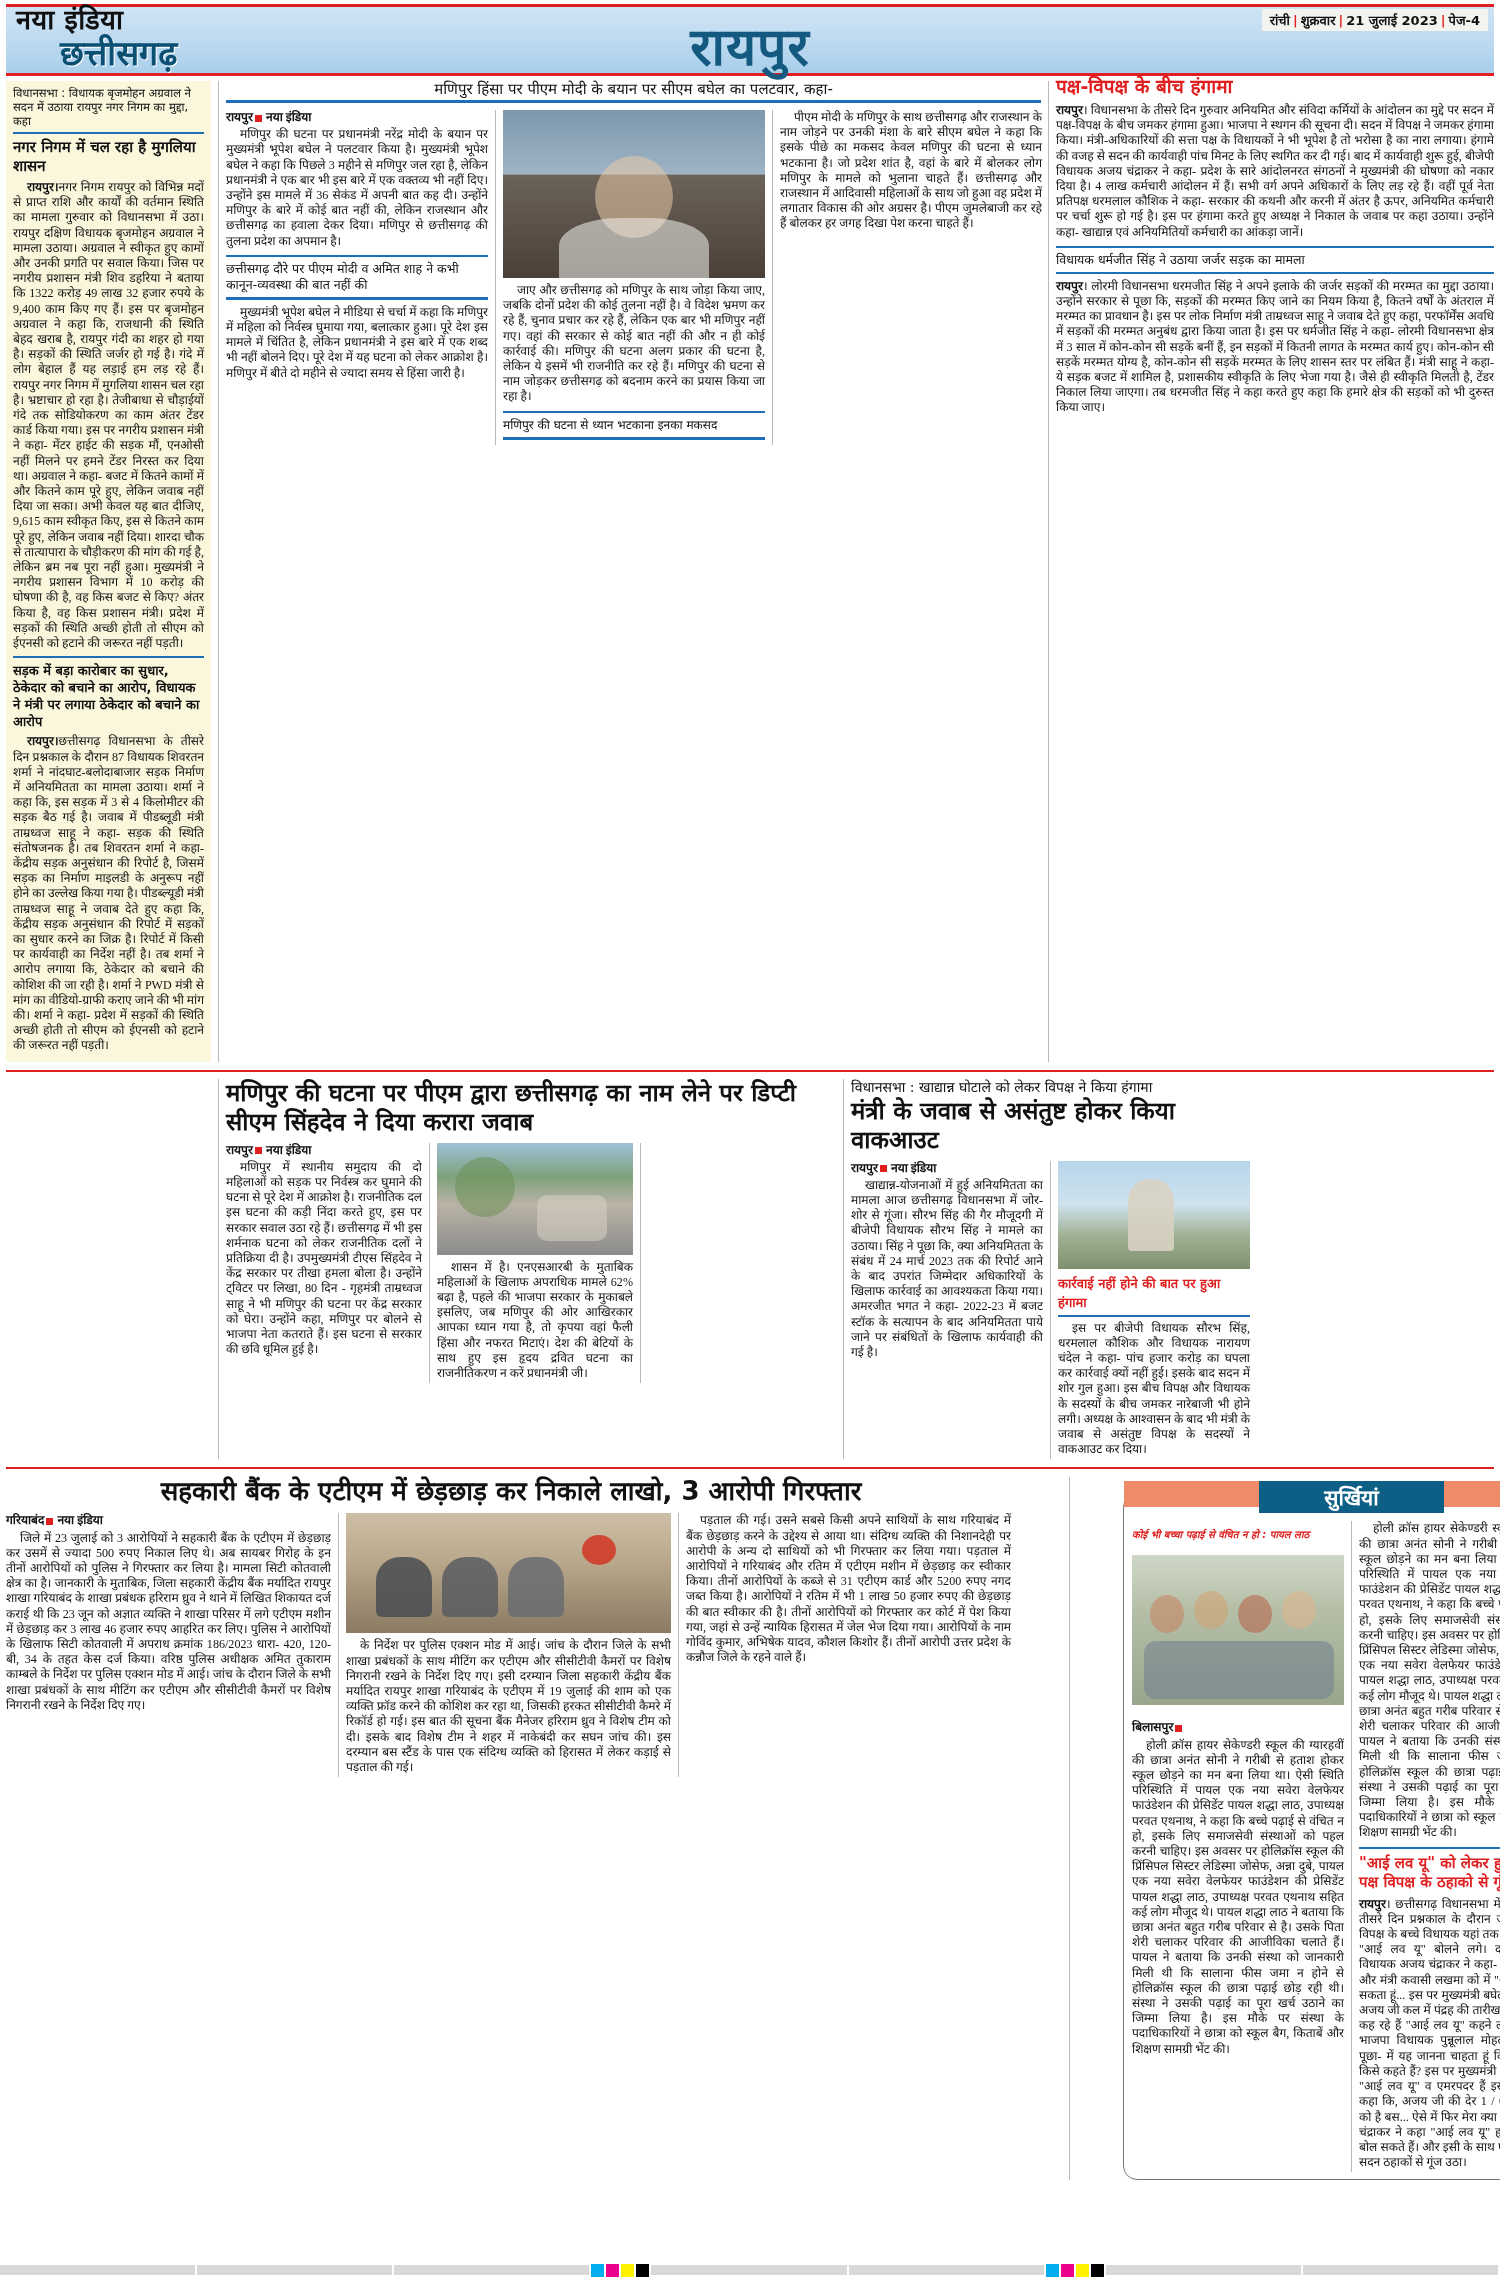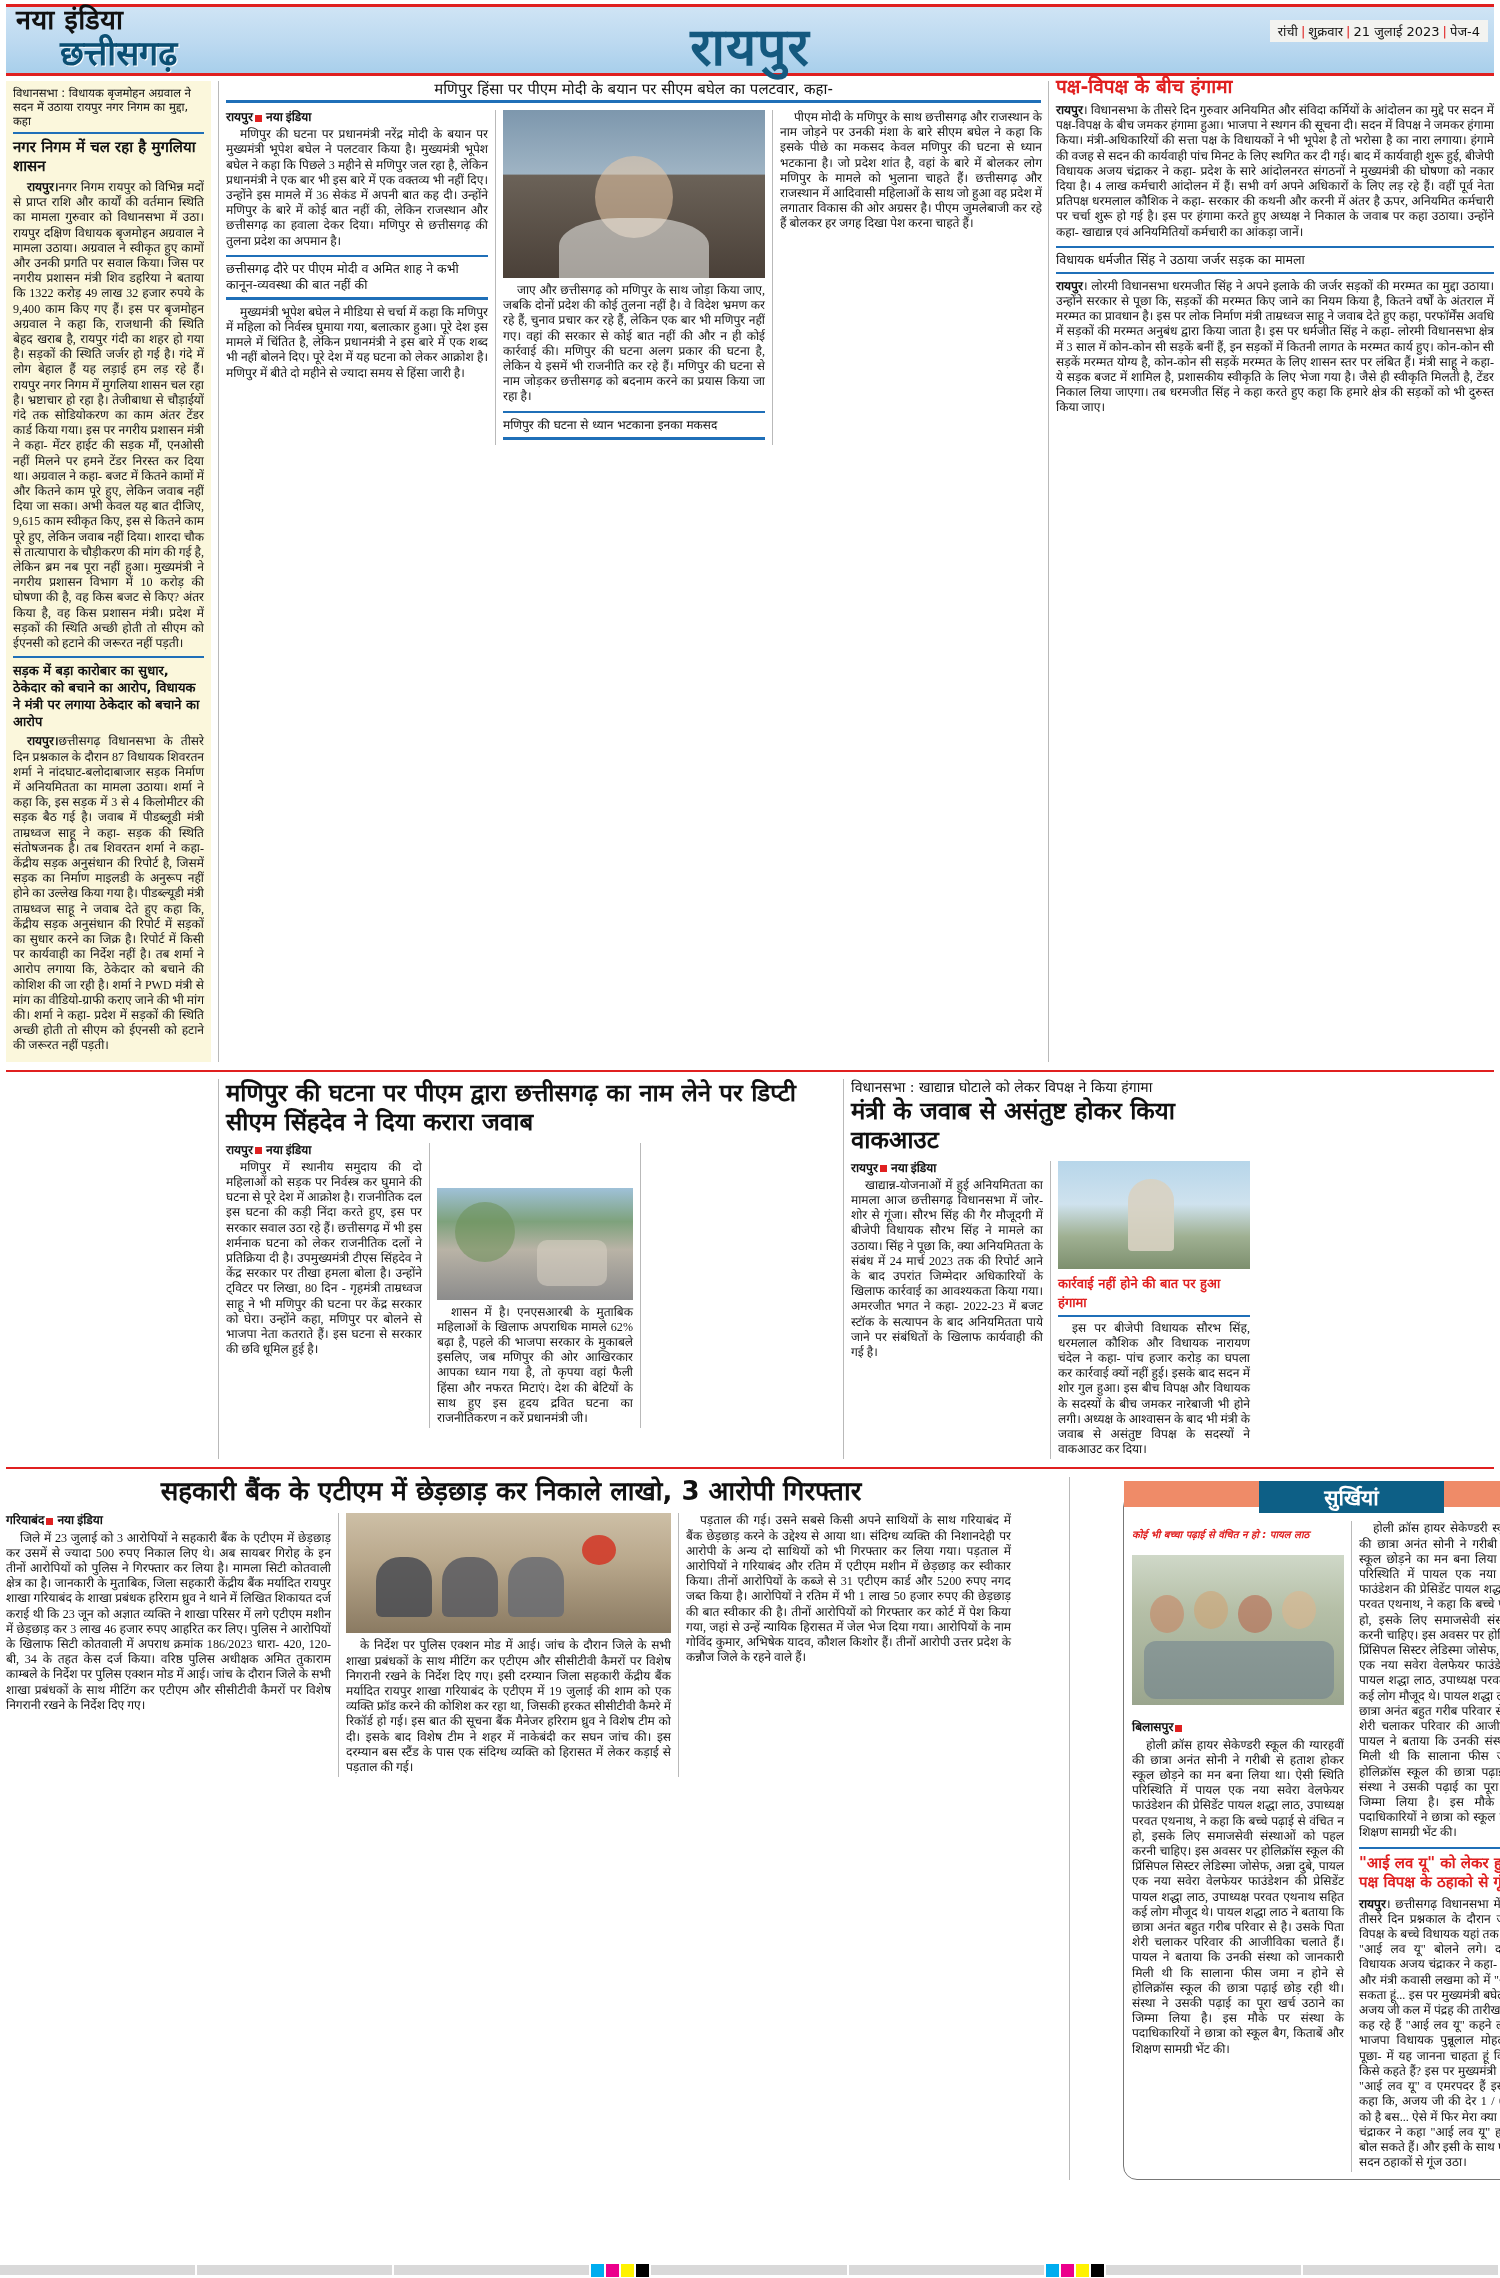--- a/index.html
+++ b/index.html
@@ -16,22 +16,22 @@
 
   
   .masthead { position:relative; height:72px; border-top:3px solid #e02020; border-bottom:3px solid #e02020;
               background:linear-gradient(180deg,#cfe4f5 0%,#bcd9f0 55%,#a8cfeb 100%); }
   .mh-left { position:absolute; left:10px; top:-2px; width:330px; text-align:left; }
   .mh-l1 { font-family:"DejaVu Sans",sans-serif; font-weight:bold; font-size:27px; color:#111; letter-spacing:.5px; line-height:30px; }
   .mh-l2 { font-family:"DejaVu Serif",serif; font-weight:bold; font-size:34px; color:#0b4f73; line-height:36px; margin-left:44px;
            text-shadow:1px 1px 0 #ffffff; }
   .mh-city { position:absolute; left:0; right:0; top:2px; text-align:center; font-family:"DejaVu Sans",sans-serif;
              font-weight:bold; font-size:52px; color:#14597f; letter-spacing:1px; }
-  .mh-date { position:absolute; right:6px; top:13px; background:#f3f3f0; padding:2px 8px; font-family:"DejaVu Sans",sans-serif;
-             font-size:13px; font-weight:normal; color:#111; white-space:nowrap;text-align:right; }
+  .mh-date { position:absolute; right:6px; top:2px; background:#f3f3f0; padding:2px 8px; font-family:"DejaVu Sans",sans-serif;
+             font-size:13px; font-weight:bold; color:#111; white-space:nowrap;text-align:right; }
   .mh-date .sep { color:#e02020; padding:0 3px; }
 
   
   .rule-red { height:2px; background:#e02020; }
   .rule-blue { height:3px; background:#1f6fb8; }
   .rule-blue-thin { height:2px; background:#1f6fb8; }
 
   
   .cols { display:flex; gap:0; }
   .vline { width:1px; background:#b9b9b9; margin:0 7px; flex:0 0 1px; }
@@ -188,21 +188,21 @@
     <div style="width:610px;flex:0 0 610px;">
       <div class="hl-lg">मणिपुर की घटना पर पीएम द्वारा छत्तीसगढ़ का नाम लेने पर डिप्टी सीएम सिंहदेव ने दिया करारा जवाब</div>
       <div class="cols" style="margin-top:6px;">
         <div style="width:196px;flex:0 0 196px;">
           <div class="body-txt">
             <p style="text-indent:0"><span class="dateline">रायपुर</span><span class="sq"></span><span class="dateline">नया इंडिया</span></p>
             <p>मणिपुर में स्थानीय समुदाय की दो महिलाओं को सड़क पर निर्वस्त्र कर घुमाने की घटना से पूरे देश में आक्रोश है। राजनीतिक दल इस घटना की कड़ी निंदा करते हुए, इस पर सरकार सवाल उठा रहे हैं। छत्तीसगढ़ में भी इस शर्मनाक घटना को लेकर राजनीतिक दलों ने प्रतिक्रिया दी है। उपमुख्यमंत्री टीएस सिंहदेव ने केंद्र सरकार पर तीखा हमला बोला है। उन्होंने ट्विटर पर लिखा, 80 दिन - गृहमंत्री ताम्रध्वज साहू ने भी मणिपुर की घटना पर केंद्र सरकार को घेरा। उन्होंने कहा, मणिपुर पर बोलने से भाजपा नेता कतराते हैं। इस घटना से सरकार की छवि धूमिल हुई है।</p>
           </div>
         </div>
         <div class="vline"></div>
-        <div style="width:196px;flex:0 0 196px;margin-top:45px;">
+        <div style="width:196px;flex:0 0 196px;">
           <div class="photo street" style="height:112px;">
             <div class="blob" style="width:60px;height:60px;background:#6b8f55;left:18px;top:14px;"></div>
             <div class="blob" style="width:70px;height:46px;background:#d9d2c4;left:100px;top:52px;border-radius:10px;"></div>
           </div>
           <div class="body-txt" style="margin-top:5px;">
             <p>शासन में है। एनएसआरबी के मुताबिक महिलाओं के खिलाफ अपराधिक मामले 62% बढ़ा है, पहले की भाजपा सरकार के मुकाबले इसलिए, जब मणिपुर की ओर आखिरकार आपका ध्यान गया है, तो कृपया वहां फैली हिंसा और नफरत मिटाएं। देश की बेटियों के साथ हुए इस हृदय द्रवित घटना का राजनीतिकरण न करें प्रधानमंत्री जी।</p>
           </div>
         </div>
         <div class="vline"></div>
       </div>

